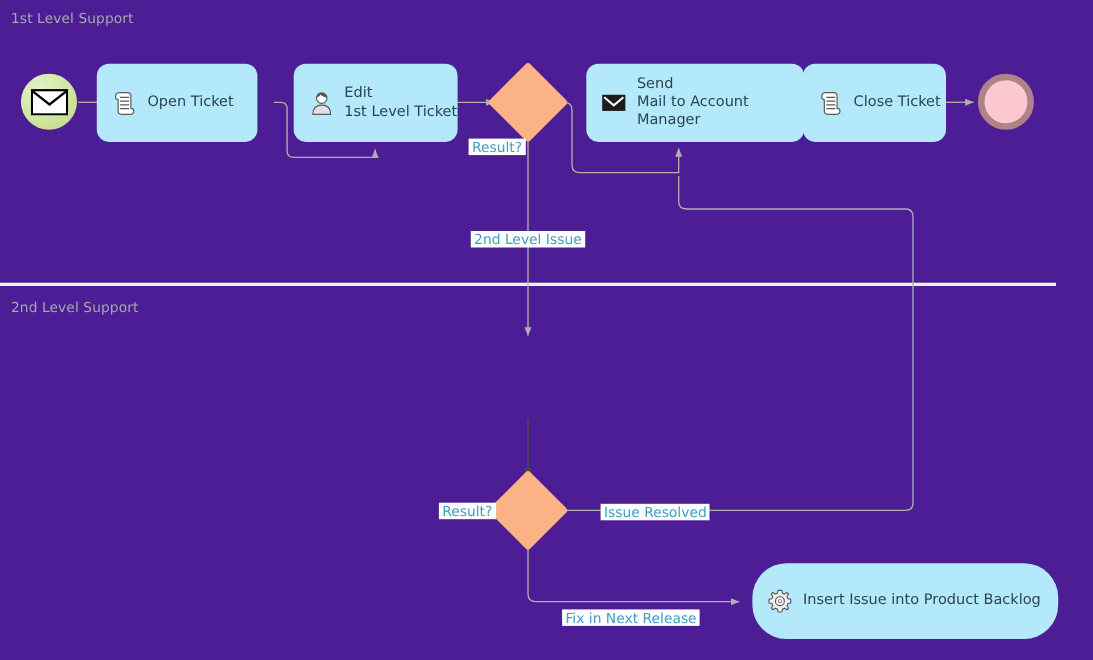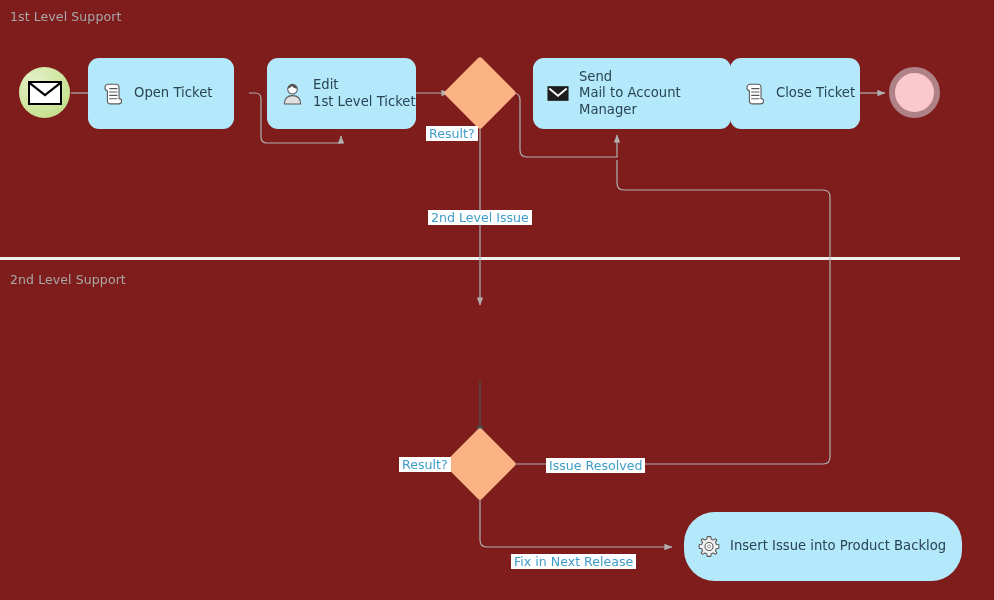--- a/index.html
+++ b/index.html
@@ -8,21 +8,21 @@
     background: #ffffff;
   }
   body {
     font-family: "DejaVu Sans", "Liberation Sans", sans-serif;
     -webkit-font-smoothing: antialiased;
   }
   #canvas {
     position: relative;
     width: 994px;
     height: 600px;
-    background: #7f1d1d;
+    background: #4c1d95;
     overflow: hidden;
   }
   #edges {
     position: absolute;
     left: 0;
     top: 0;
     width: 994px;
     height: 600px;
     pointer-events: none;
   }

